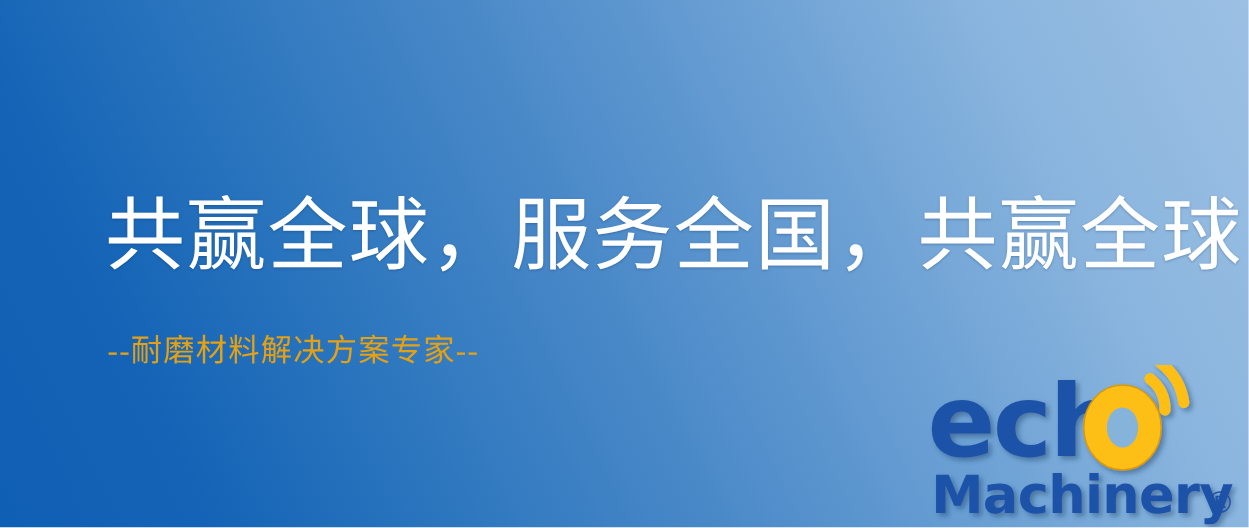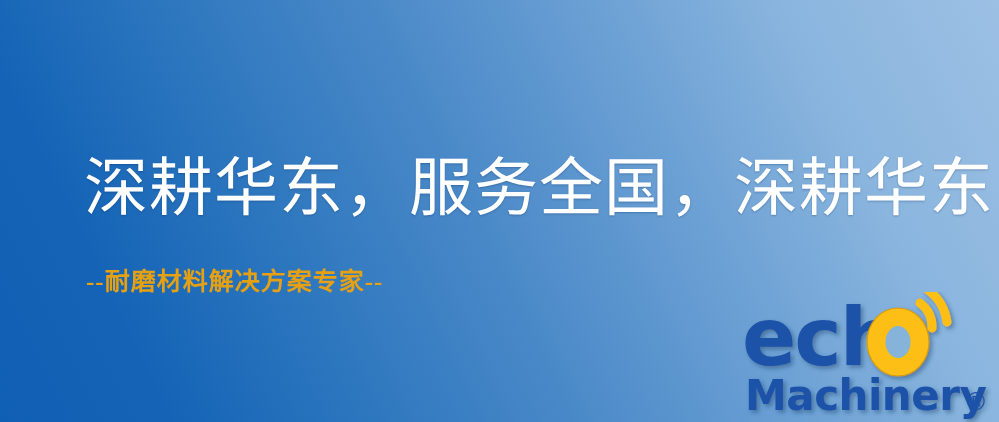--- a/index.html
+++ b/index.html
@@ -43,21 +43,21 @@
 
   
   .subtitle {
     position: absolute;
     left: 86px;
     top: 266px;
     margin: 0;
     font-family: "Liberation Serif", "DejaVu Serif", serif;
     font-size: 25px;
     line-height: 32px;
-    font-weight: 700;
+    font-weight: 400;
     color: #e5a013;
     letter-spacing: 1px;
     white-space: nowrap;
   }
 
   
   .logo {
     position: absolute;
     left: 742px;
     top: 292px;
@@ -70,21 +70,21 @@
     top: 0;
     width: 257px;
     height: 130px;
   }
 </style>
 </head>
 <body>
 
 <div id="banner">
 
-  <h1 class="headline">深耕华东，服务全国，深耕华东</h1>
+  <h1 class="headline">共赢全球，服务全国，共赢全球</h1>
 
   <p class="subtitle">--耐磨材料解决方案专家--</p>
 
   <div class="logo">
     <svg class="logo-mark" viewBox="0 0 257 130" xmlns="http://www.w3.org/2000/svg">
       <defs>
         <filter id="logoShadow" x="-20%" y="-20%" width="150%" height="150%">
           <feDropShadow dx="2.5" dy="2.5" stdDeviation="2.2" flood-color="#123a63" flood-opacity="0.45"></feDropShadow>
         </filter>
       </defs>

